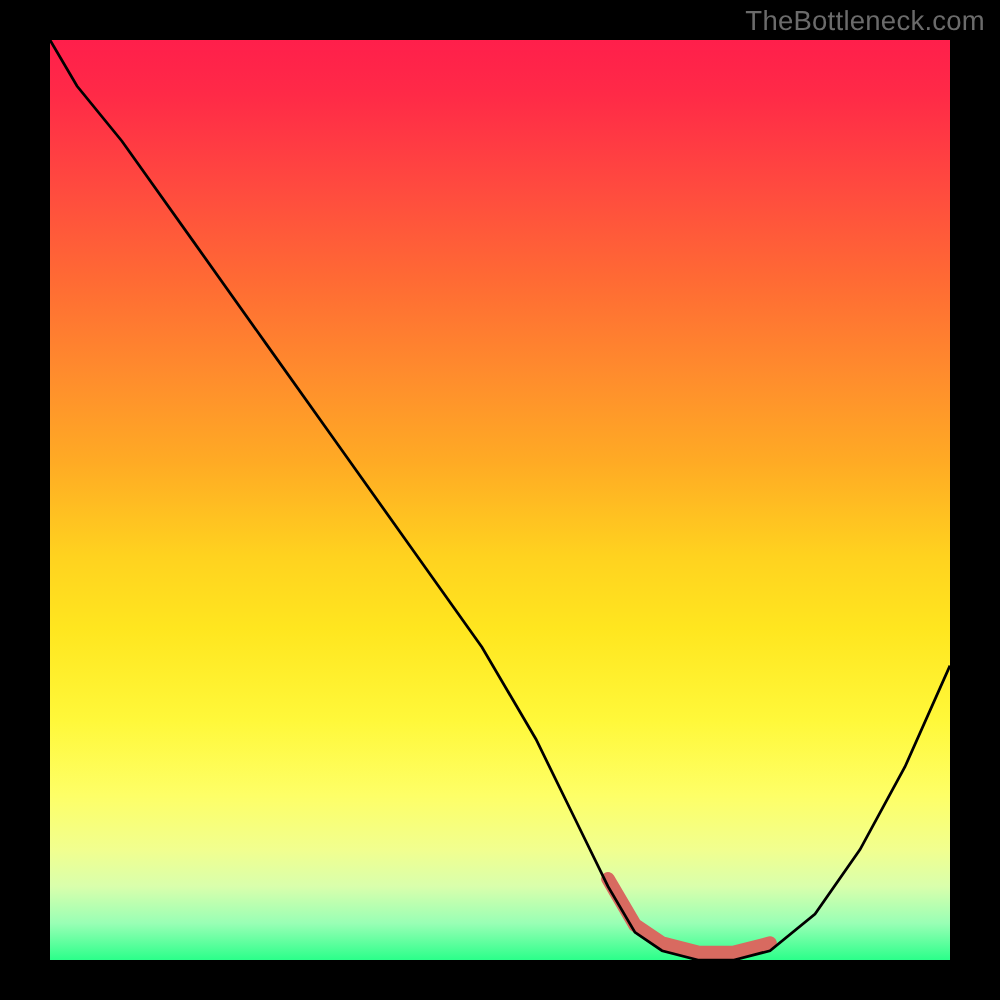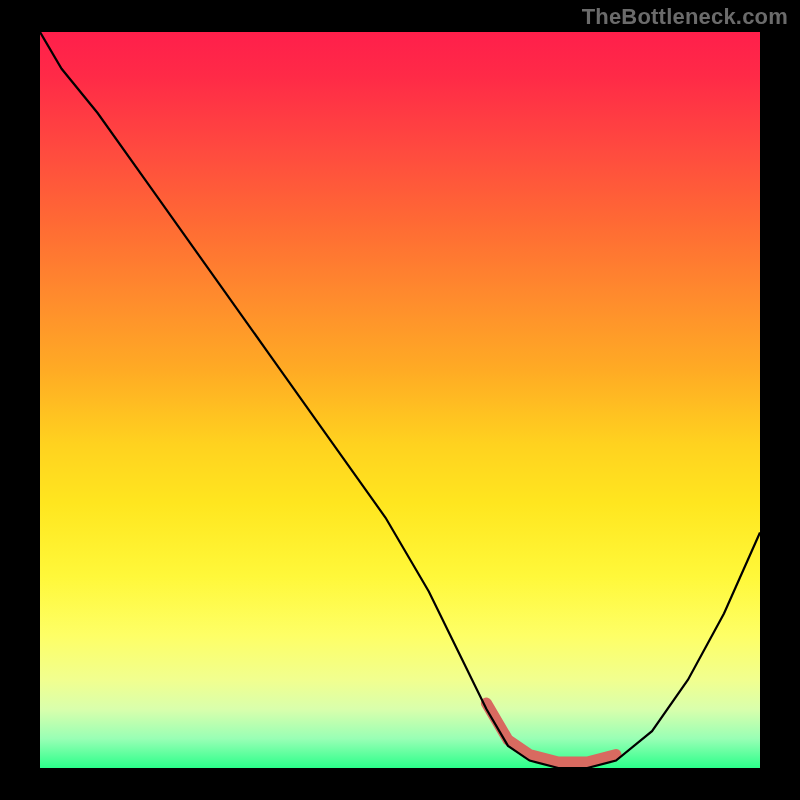--- a/index.html
+++ b/index.html
@@ -10,21 +10,21 @@
     position: relative;
     font-family: Arial, sans-serif;
     overflow: hidden;
   }
   .watermark {
     position: absolute;
     top: 4px;
     right: 12px;
     color: #6b6b6b;
     font-size: 22px;
-    font-weight: 700;
+    font-weight: 400;
     z-index: 10;
     letter-spacing: 0.2px;
   }
   .plot-area {
     position: absolute;
     left: 40px;
     top: 32px;
     width: 720px;
     height: 736px;
     background: linear-gradient(to bottom,

